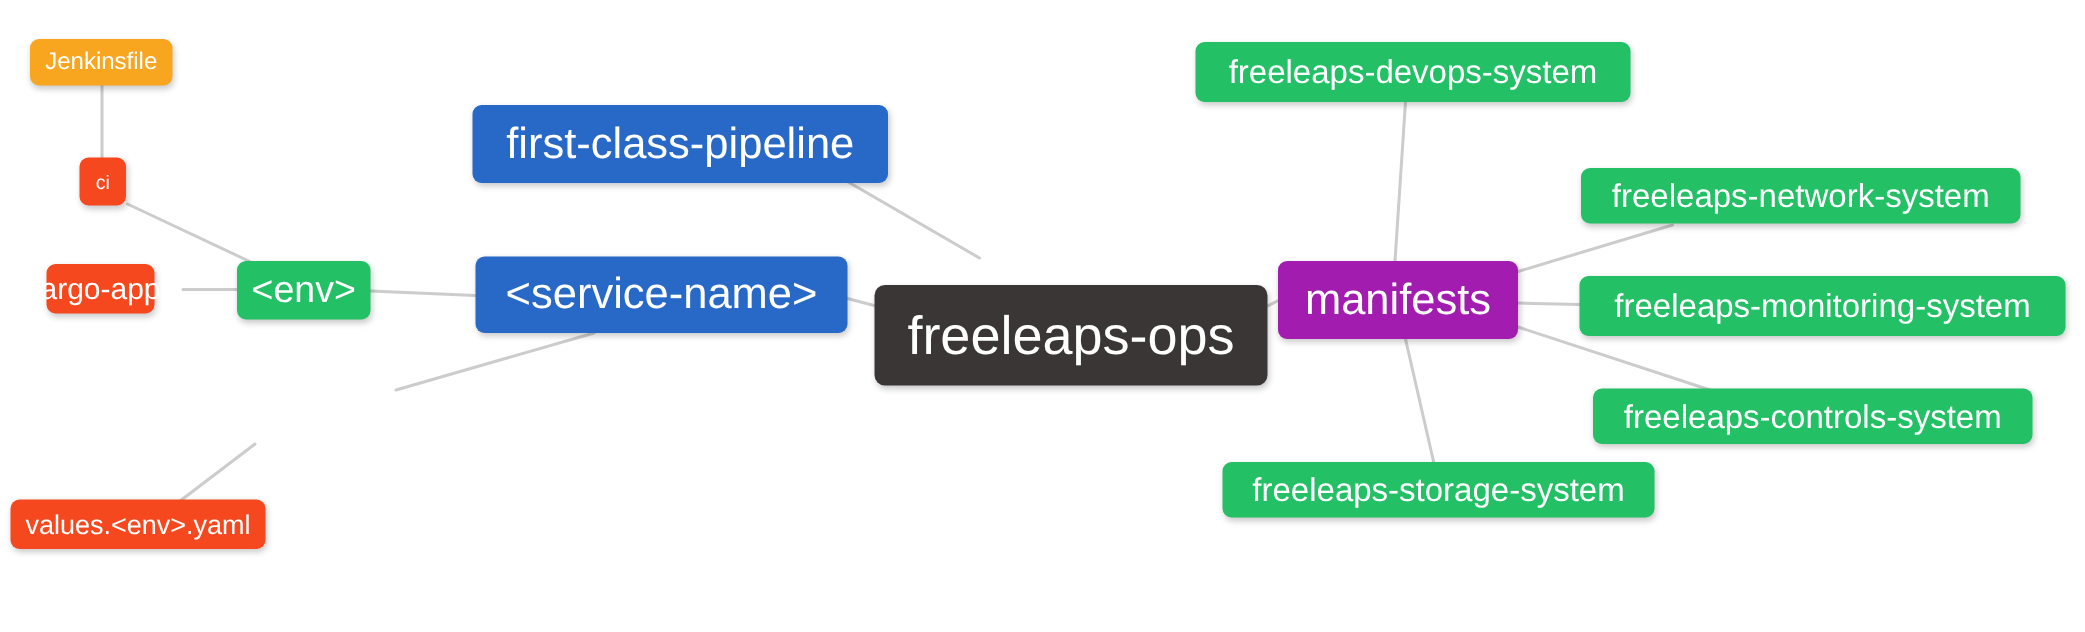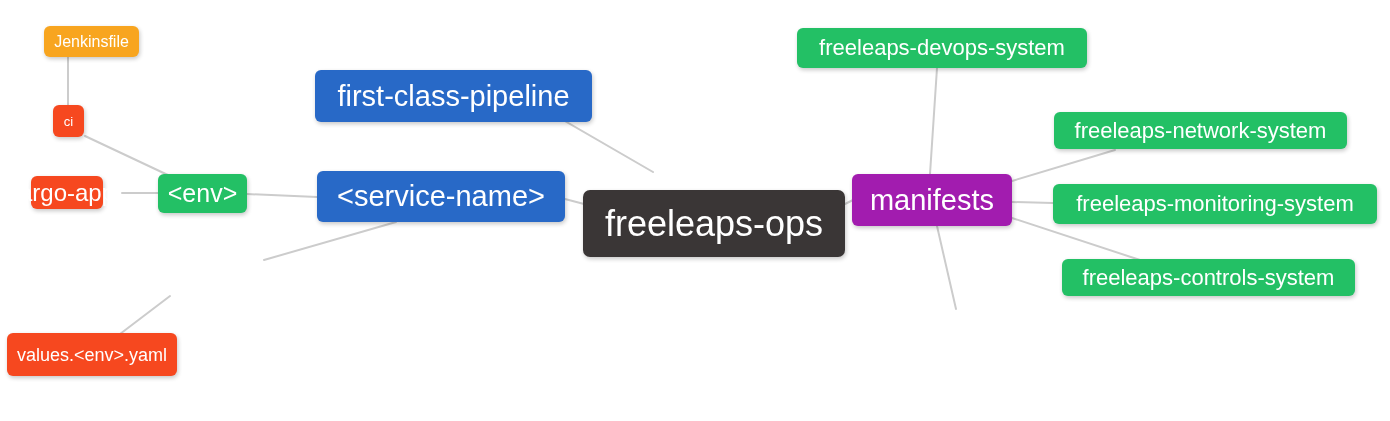--- a/index.html
+++ b/index.html
@@ -52,41 +52,42 @@
       <line x1="508" y1="88" x2="653" y2="172"></line>
       <line x1="565" y1="199" x2="584" y2="204"></line>
       <line x1="845" y1="204" x2="853" y2="200"></line>
       <line x1="930" y1="174" x2="937" y2="68"></line>
       <line x1="1012" y1="181" x2="1115" y2="150"></line>
       <line x1="1012" y1="202" x2="1053" y2="203"></line>
       <line x1="1012" y1="218" x2="1140" y2="260"></line>
       <line x1="937" y1="226" x2="956" y2="309"></line>
     </svg>
 
-  <div class="node" style="left: 20px; top: 26px; width: 95px; height: 31px; font-size: 16px; background-color: rgb(248, 165, 31); margin-left: 24px;">Jenkinsfile</div>
+  <div class="node" style="left: 20px; top: 26px; width: 95px; height: 31px; font-size: 16px; background-color: rgb(248, 165, 31);">Jenkinsfile</div>
 
   <div class="node" style="left: 53px; top: 105px; width: 31px; height: 32px; font-size: 13px; background-color: rgb(246, 72, 31);">ci</div>
 
-  <div class="node" style="left: 31px; top: 176px; width: 72px; height: 33px; font-size: 24px; background-color: rgb(246, 72, 31);">argo-app</div>
+  <div class="node" style="left: 31px; top: 176px; width: 72px; height: 33px; font-size: 20px; background-color: rgb(246, 72, 31);">argo-app</div>
 
   <div class="node" style="left: 158px; top: 174px; width: 89px; height: 39px; font-size: 25px; background-color: rgb(35, 192, 101); text-align: center;">&lt;env&gt;</div>
 
 
-  <div class="node" style="left: 7px; top: 333px; width: 170px; height: 43px; font-size: 18px; background-color: rgb(246, 72, 31);">values.&lt;env&gt;.yaml</div>
+  <div class="node" style="left: 7px; top: 333px; width: 170px; height: 33px; font-size: 18px; background-color: rgb(246, 72, 31);">values.&lt;env&gt;.yaml</div>
 
   <div class="node" style="left: 315px; top: 36px; width: 277px; height: 52px; font-size: 29px; background-color: rgb(40, 105, 199); margin-top: 34px;">first-class-pipeline</div>
 
   <div class="node" style="left: 317px; top: 171px; width: 248px; height: 51px; font-size: 29px; background-color: rgb(40, 105, 199);">&lt;service-name&gt;</div>
 
   <div class="node" style="left: 583px; top: 171px; width: 262px; height: 67px; font-size: 36px; border-radius: 7px; background-color: rgb(58, 54, 54); margin-top: 19px;">freeleaps-ops</div>
 
   <div class="node" style="left: 852px; top: 174px; width: 160px; height: 52px; font-size: 29px; background-color: #a21caf;">manifests</div>
 
   <div class="node" style="left: 797px; top: 28px; width: 290px; height: 40px; font-size: 22px; background-color: rgb(35, 192, 101);">freeleaps-devops-system</div>
 
   <div class="node" style="left: 1054px; top: 112px; width: 293px; height: 37px; font-size: 22px; background-color: rgb(35, 192, 101);">freeleaps-network-system</div>
 
   <div class="node" style="left: 1053px; top: 184px; width: 324px; height: 40px; font-size: 22px; background-color: rgb(35, 192, 101);">freeleaps-monitoring-system</div>
 
   <div class="node" style="left: 1062px; top: 259px; width: 293px; height: 37px; font-size: 22px; background-color: rgb(35, 192, 101);">freeleaps-controls-system</div>
 
+  <div class="node" style="left: 815px; top: 308px; width: 288px; height: 37px; font-size: 22px; background-color: rgb(35, 192, 101);">freeleaps-storage-system</div>
 
 </div>
 
 </body></html>

